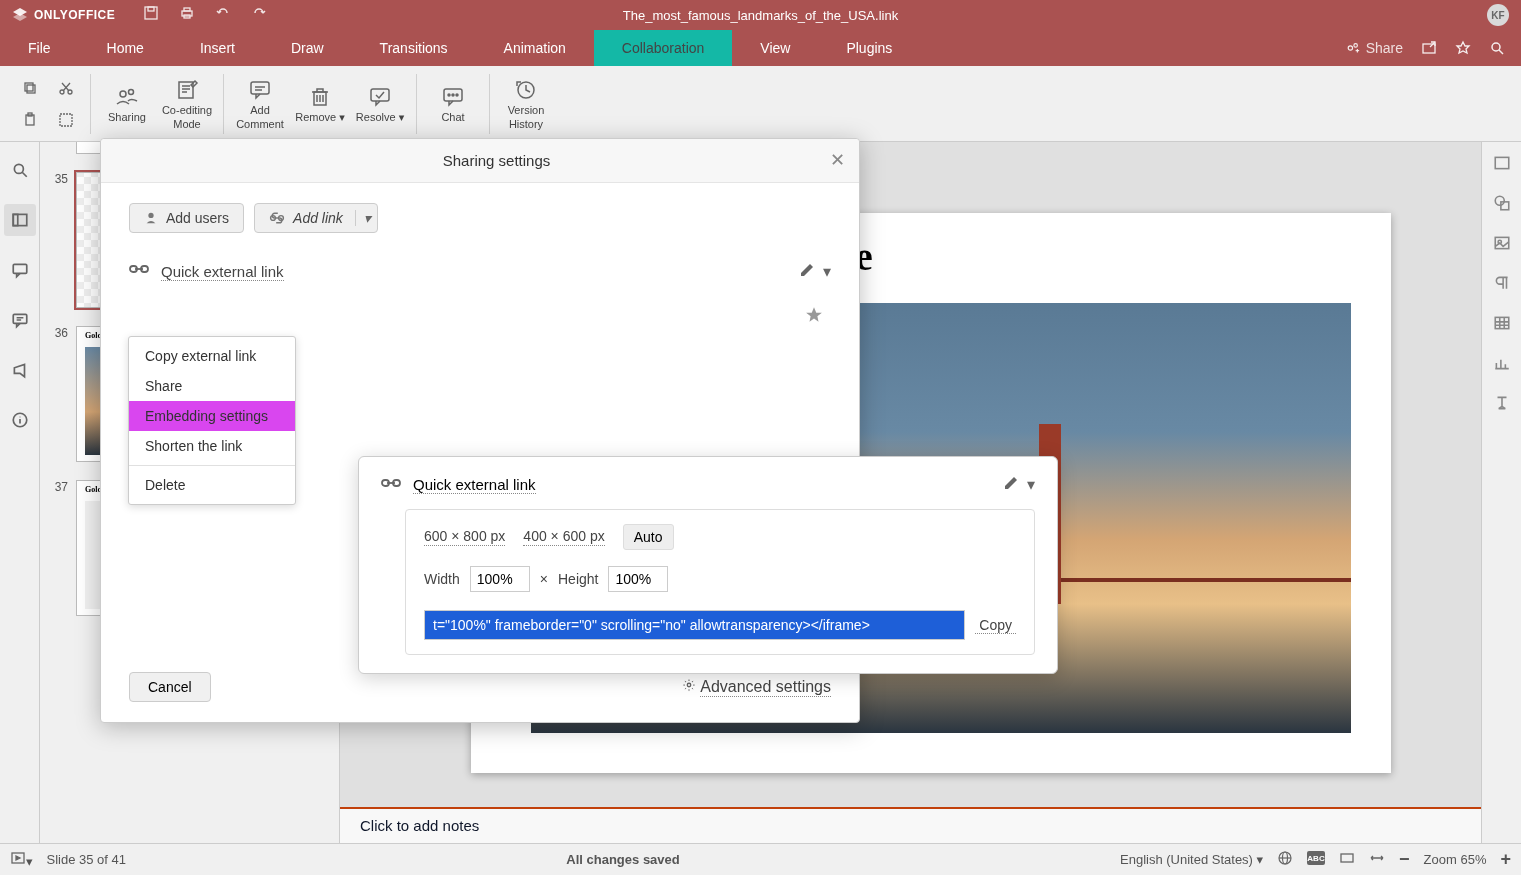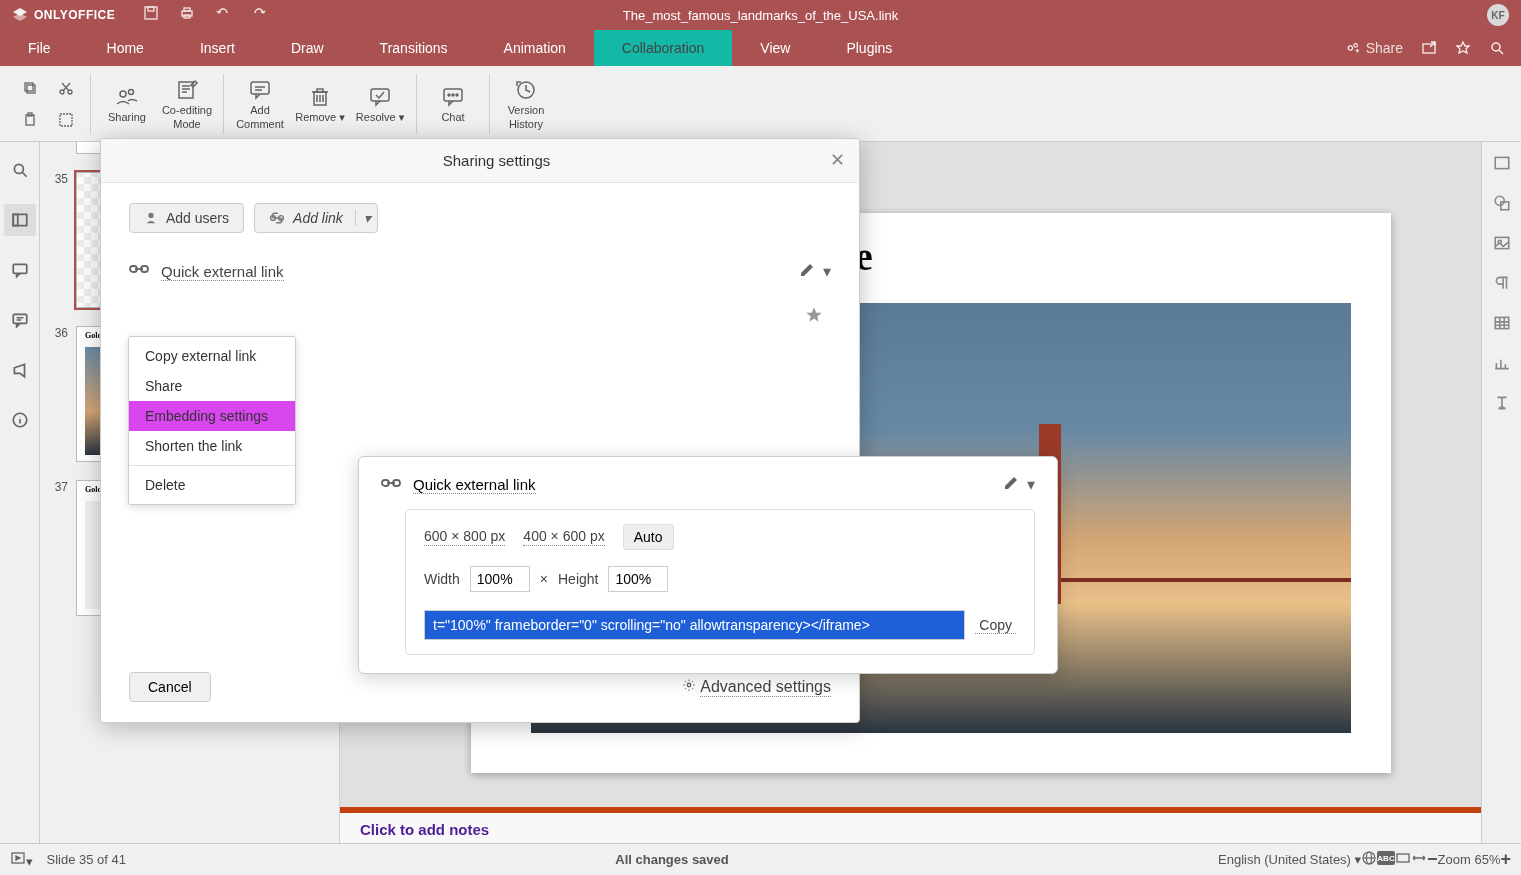--- a/index.html
+++ b/index.html
@@ -48,27 +48,27 @@
 .slide-img { position: absolute; top: 90px; left: 60px; right: 40px; bottom: 40px; background: linear-gradient(180deg, #5a7a95 0%, #6889a4 30%, #d4a574 55%, #e8c088 70%, #2a3540 100%); }
 
 .bridge-tower { position: absolute; width: 22px; background: #9a3a28; bottom: 30%; }
 .bridge-tower.t1 { left: 62%; height: 180px; }
 .bridge-deck { position: absolute; left: 0; right: 0; bottom: 35%; height: 4px; background: #7a2e1f; }
 
 .right-rail { width: 40px; background: #f0f0f0; border-left: 1px solid #ccc; display: flex; flex-direction: column; align-items: center; padding-top: 12px; gap: 18px; }
 .right-rail .ritem { color: #888; cursor: pointer; }
 
 
-.notes-bar { position: absolute; left: 340px; right: 40px; bottom: 32px; height: 36px; background: #f8f8f8; border-top: 6px solid #c2410c; padding: 8px 20px; color: #4c1d95; font-size: 15px; font-weight: 700; }
+.notes-bar { position: absolute; left: 340px; right: 40px; bottom: 32px; height: 36px; background: #f8f8f8; border-top: 2px solid #c2410c; padding: 8px 20px; color: #0f172a; font-size: 15px; font-weight: 400; }
 
 
 .statusbar { position: absolute; bottom: 0; left: 0; right: 0; height: 32px; background: #f0f0f0; border-top: 1px solid #ccc; display: flex; align-items: center; padding: 0 10px; font-size: 13px; color: #555; }
 .statusbar .sb-left { display: flex; gap: 14px; align-items: center; }
 .statusbar .sb-center { flex: 1; text-align: center; font-weight: 600; }
-.statusbar .sb-right { display: flex; align-items: center; justify-content: center; }
+.statusbar .sb-right { display: flex; gap: 14px; align-items: center; justify-content: center; }
 
 
 .dialog { position: absolute; left: 100px; top: 138px; width: 760px; background: #fff; border: 1px solid #ccc; border-radius: 4px; box-shadow: 0 4px 24px rgba(0,0,0,0.25); z-index: 100; }
 .dialog .dlg-head { height: 44px; display: flex; align-items: center; justify-content: center; border-bottom: 1px solid #e5e5e5; position: relative; font-size: 15px; color: #333; background: #f7f7f7; border-radius: 4px 4px 0 0; padding-left: 33px; }
 .dialog .dlg-close { position: absolute; right: 14px; top: 10px; color: #888; cursor: pointer; font-size: 18px; }
 .dialog .dlg-body { padding: 20px 28px 10px; }
 .dialog .btn-row { display: flex; gap: 10px; margin-bottom: 14px; }
 .dbtn { background: #f0f0f0; border: 1px solid #ccc; border-radius: 4px; padding: 6px 14px; font-size: 14px; color: #444; display: flex; align-items: center; gap: 8px; cursor: pointer; }
 .dbtn.split { padding-right: 6px; font-style: italic; }
 .dbtn .caret { border-left: 1px solid #ccc; padding-left: 8px; margin-left: 4px; color: #666; }

